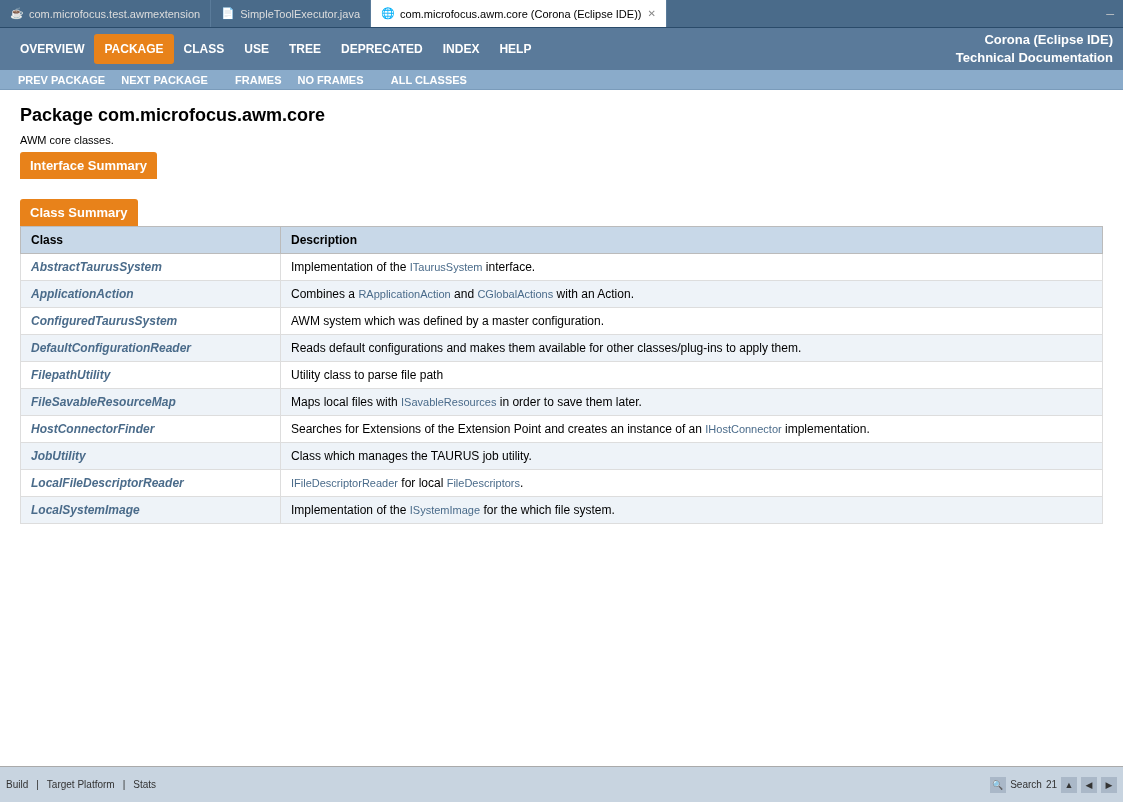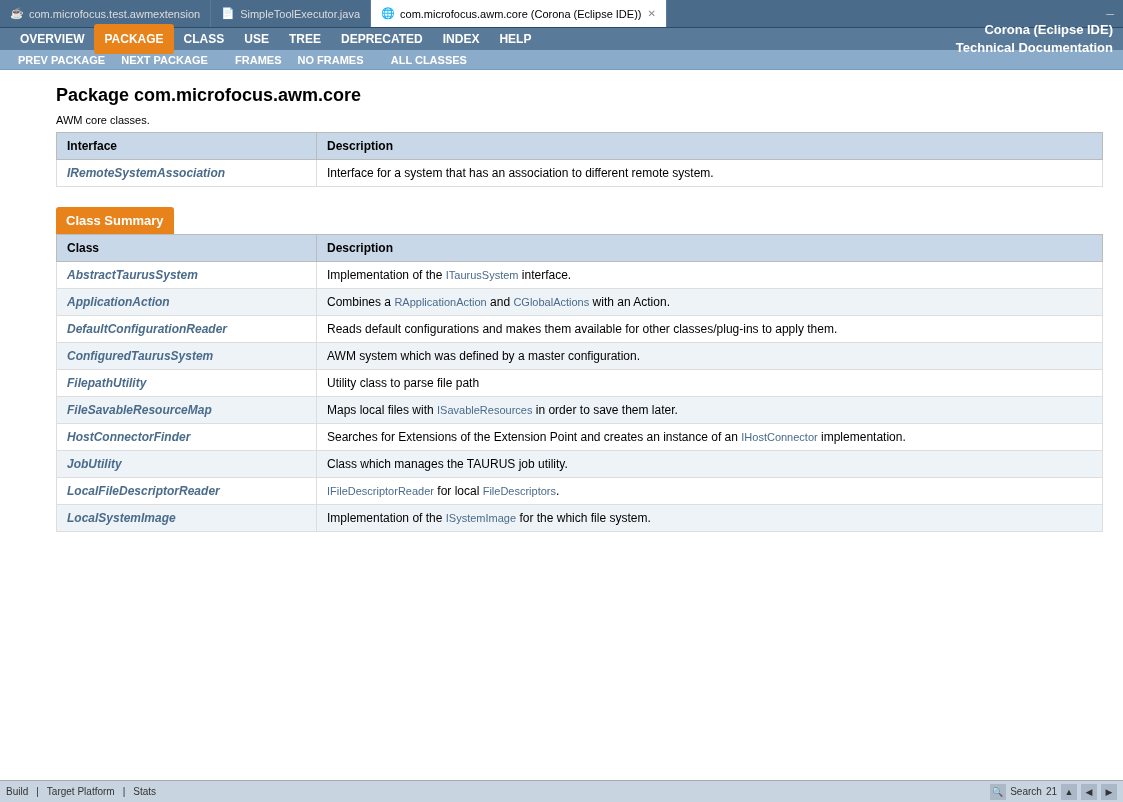--- a/index.html
+++ b/index.html
@@ -49,21 +49,21 @@
       color: #ccc;
       font-size: 11px;
     }
 
     
     .nav-bar {
       display: flex;
       align-items: center;
       background: #5a7a9a;
       padding: 0 10px;
-      height: 22px;
+      height: 42px;
     }
     .nav-item {
       color: #fff;
       font-size: 12px;
       font-weight: bold;
       padding: 8px 10px;
       cursor: pointer;
       text-decoration: none;
     }
     .nav-item.active {
@@ -99,21 +99,20 @@
     }
     .sub-nav-sep {
       color: #ccc;
       margin: 0 2px;
     }
 
     
     .content {
       padding: 15px 20px;
       background: #fff;
-      margin-left: 36px;
     }
     .package-title {
       font-size: 18px;
       font-weight: bold;
       margin-bottom: 8px;
       color: #000;
     }
     .package-desc {
       font-size: 11px;
       color: #000;
@@ -177,21 +176,21 @@
       font-size: 11px;
       color: #4a6b8a;
     }
 
     
     .status-bar {
       position: fixed;
       bottom: 0;
       left: 0;
       right: 0;
-      height: 22px;
+      height: 36px;
       background: #c8d4e0;
       display: flex;
       align-items: center;
       padding: 0 6px;
       border-top: 1px solid #aaa;
       font-size: 10px;
       color: #333;
     }
     .status-icons {
       margin-left: auto;
@@ -254,36 +253,21 @@
   <a class="sub-nav-item">NO FRAMES</a>
   <span class="sub-nav-sep">&nbsp;&nbsp;</span>
   <a class="sub-nav-item">ALL CLASSES</a>
 </div>
 
 <div class="content">
   <h1 class="package-title">Package com.microfocus.awm.core</h1>
   <p class="package-desc">AWM core classes.</p>
 
   <div class="summary-section">
-    <table class="summary-table">
-      <thead>
-        <tr>
-          <th>Interface</th>
-          <th>Description</th>
-        </tr>
-      </thead>
-      <tbody>
-        <tr>
-          <td class="col-name">
-            <a href="#">IRemoteSystemAssociation</a>
-          </td>
-          <td>Interface for a system that has an association to different remote system.</td>
-        </tr>
-      </tbody>
-    </table>
+    <div class="summary-header">Interface Summary</div>
   </div>
 
   <div class="summary-section">
     <div class="summary-header">Class Summary</div>
     <table class="summary-table">
       <thead>
         <tr>
           <th>Class</th>
           <th>Description</th>
         </tr>
@@ -291,26 +275,26 @@
       <tbody id="class-table-body">
       <tr>
             <td class="col-name"><a href="#">AbstractTaurusSystem</a></td>
             <td><span>Implementation of the </span><a href="#" class="code-font">ITaurusSystem</a><span> interface.</span></td>
           </tr>
           <tr>
             <td class="col-name"><a href="#">ApplicationAction</a></td>
             <td><span>Combines a </span><a href="#" class="code-font">RApplicationAction</a><span> and </span><a href="#" class="code-font">CGlobalActions</a><span> with an </span><span>Action</span><span>.</span></td>
           </tr>
           <tr>
+            <td class="col-name"><a href="#">ConfiguredTaurusSystem</a></td>
+            <td>AWM system which was defined by a master configuration.</td>
+          </tr>
+          <tr>
             <td class="col-name"><a href="#">DefaultConfigurationReader</a></td>
             <td>Reads default configurations and makes them available for other classes/plug-ins to apply them.</td>
-          </tr>
-          <tr>
-            <td class="col-name"><a href="#">ConfiguredTaurusSystem</a></td>
-            <td>AWM system which was defined by a master configuration.</td>
           </tr>
           <tr>
             <td class="col-name"><a href="#">FilepathUtility</a></td>
             <td>Utility class to parse file path</td>
           </tr>
           <tr>
             <td class="col-name"><a href="#">FileSavableResourceMap</a></td>
             <td><span>Maps local files with </span><a href="#" class="code-font">ISavableResources</a><span> in order to save them later.</span></td>
           </tr>
           <tr>

